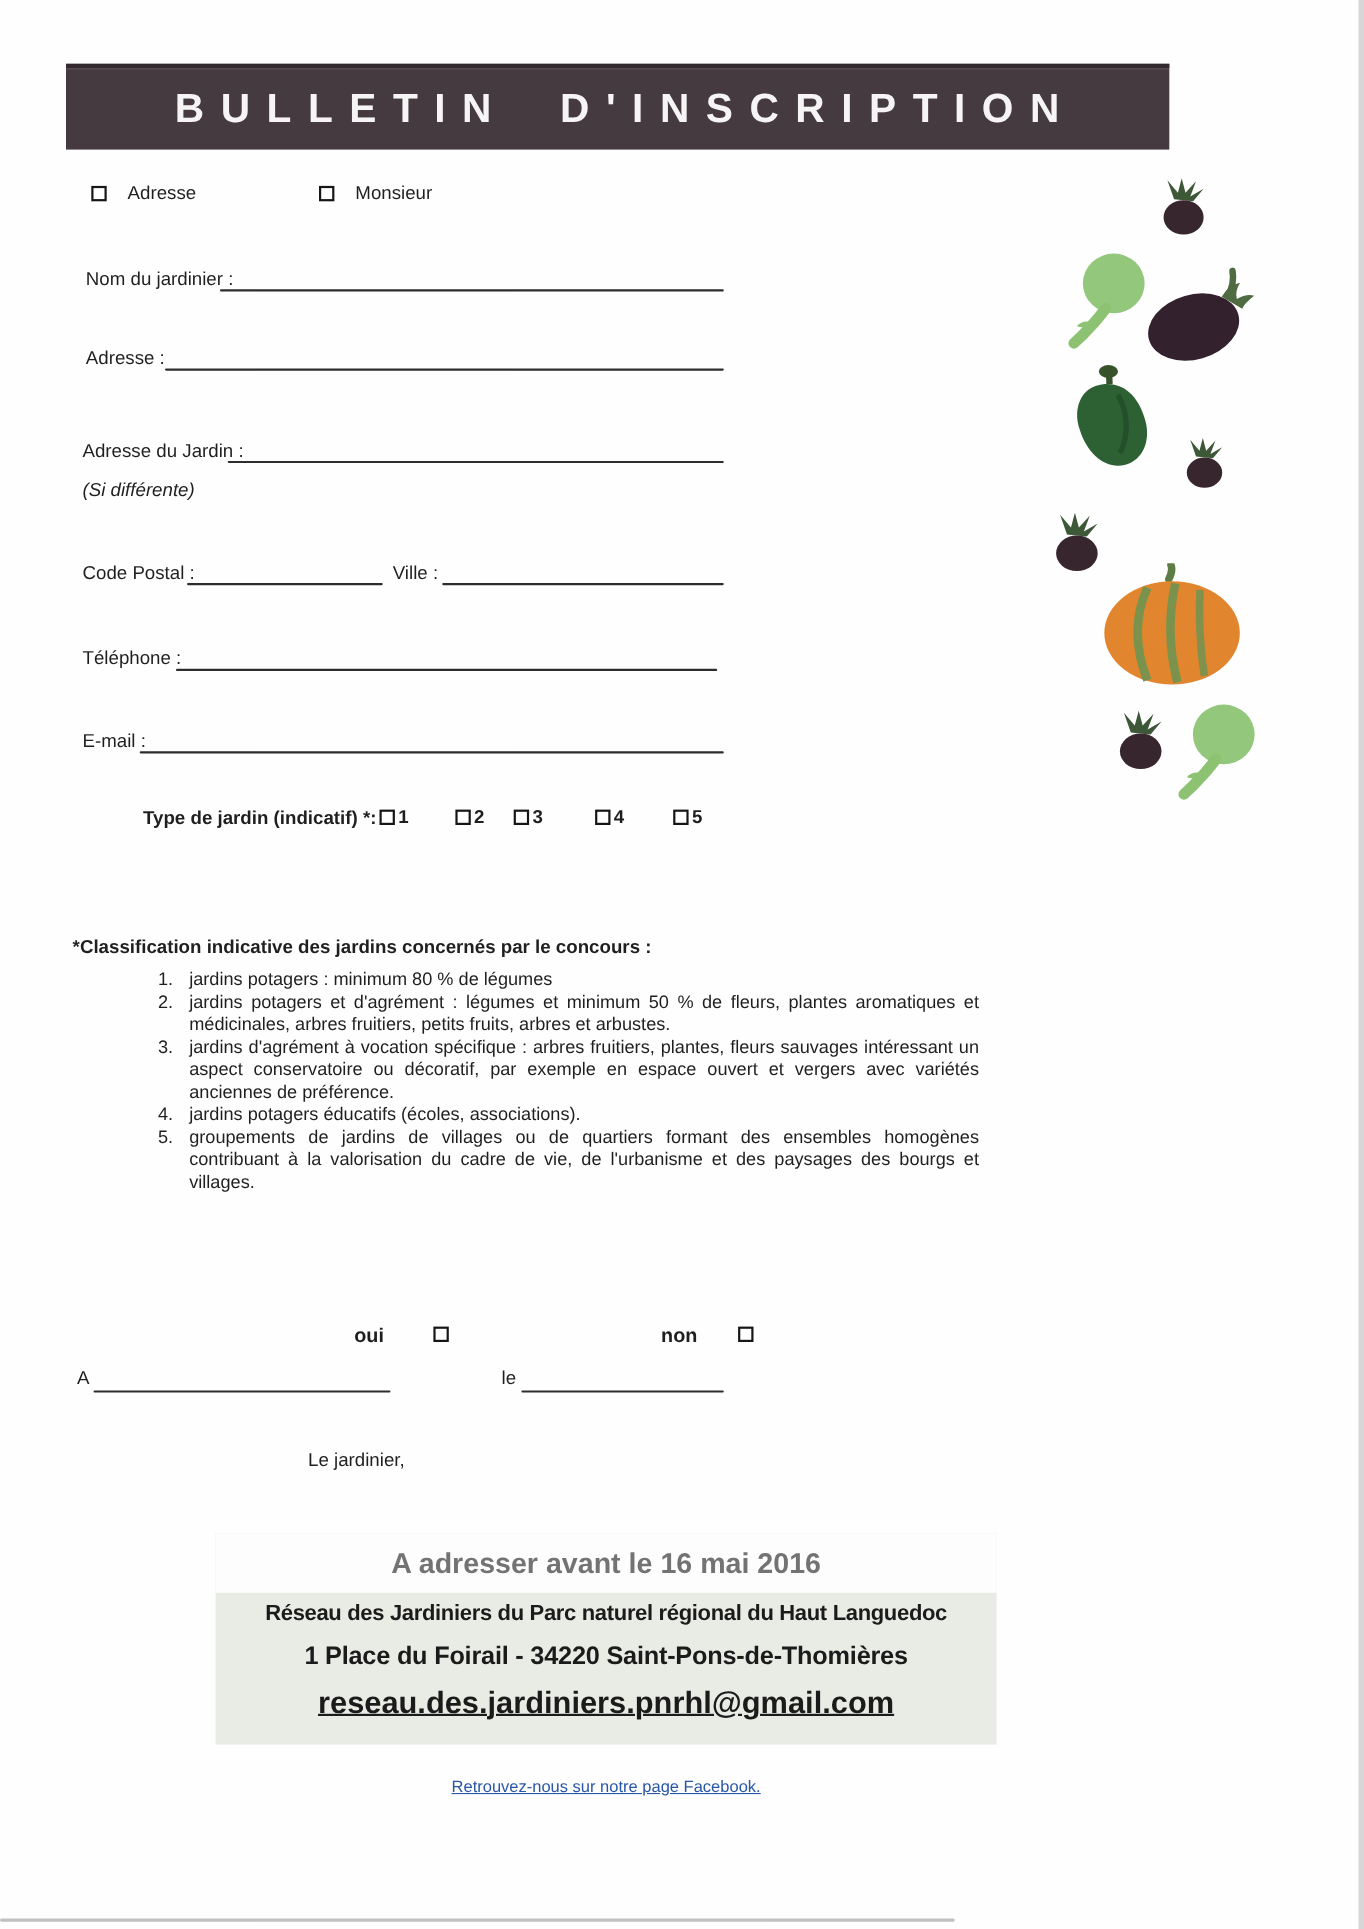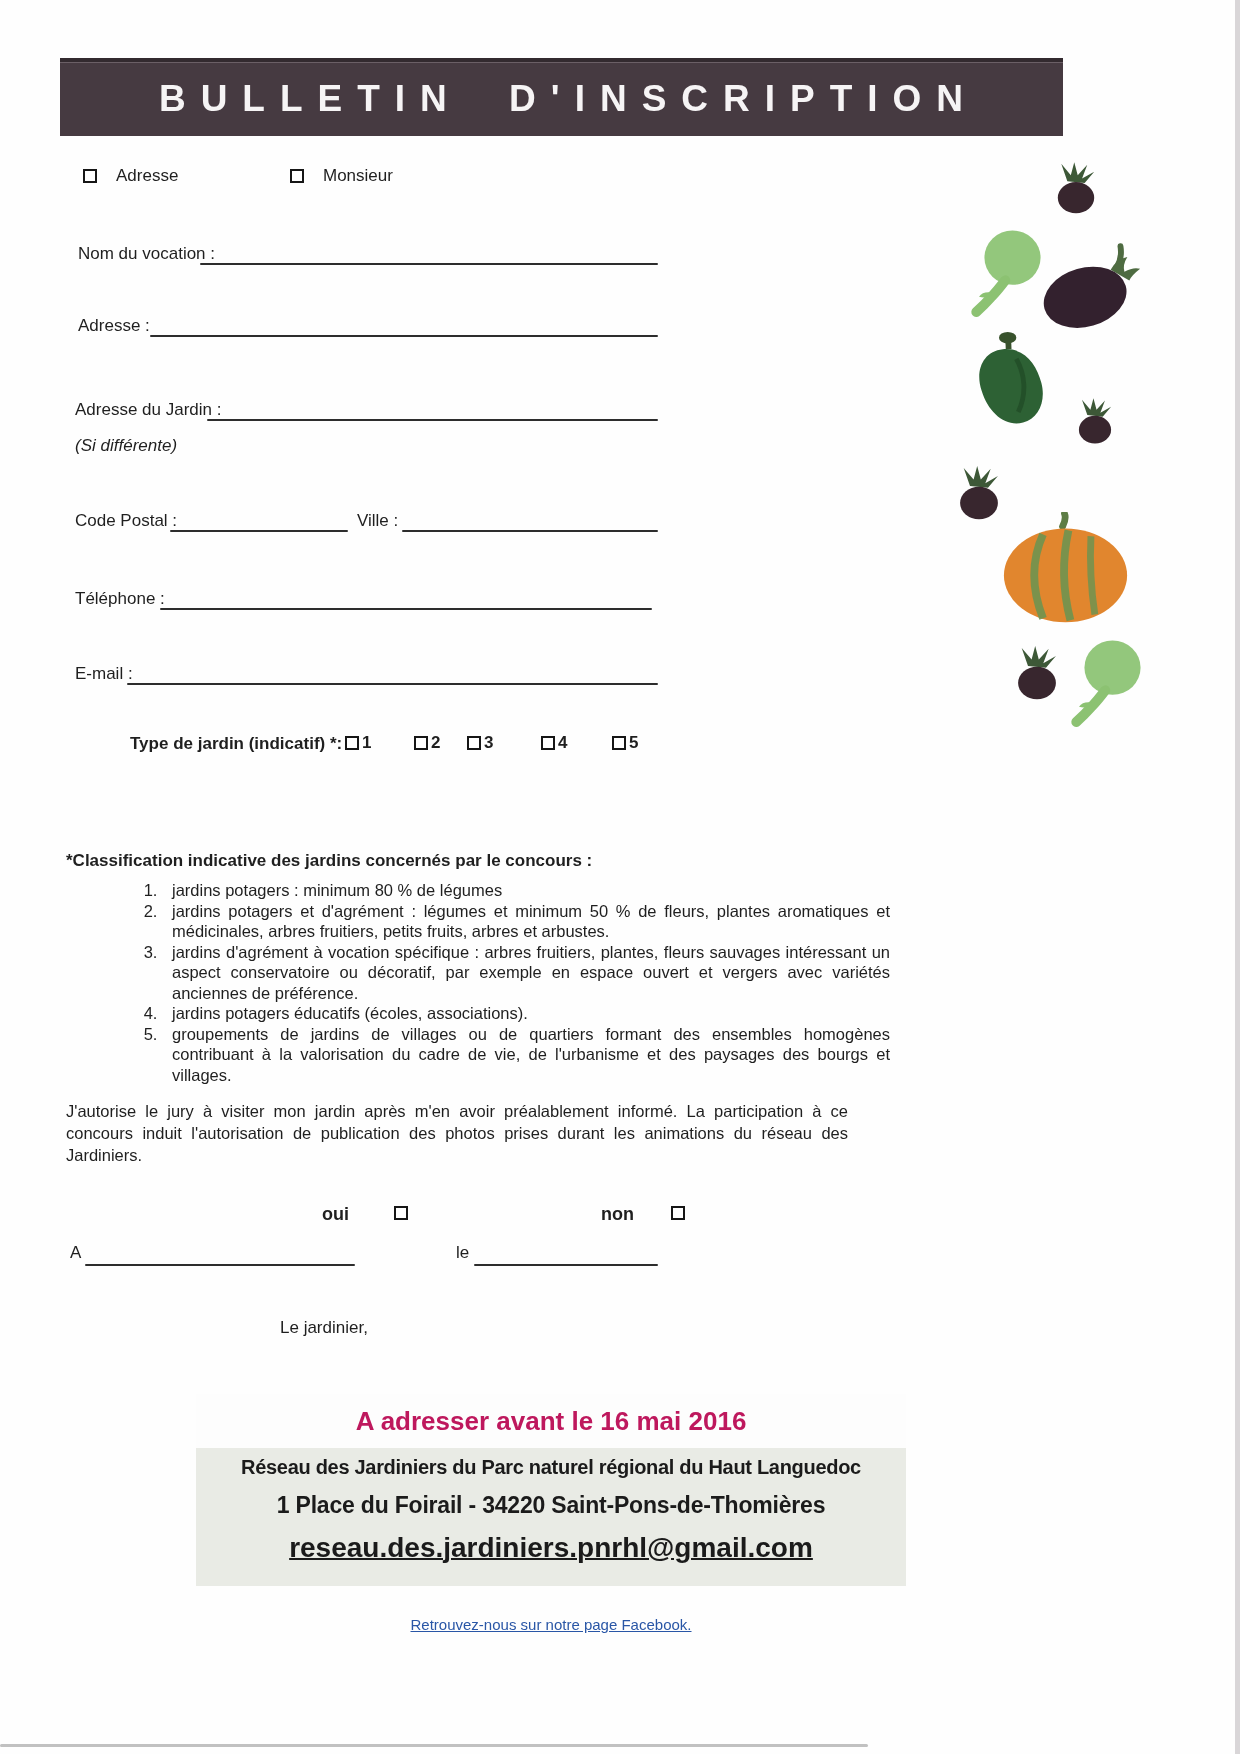--- a/index.html
+++ b/index.html
@@ -38,21 +38,21 @@
   }
   #classification-list li{text-align:justify;margin:0;padding-left:10px;}
   
   #authorization-text{
     left:66px;top:1100px;width:782px;margin:0;font-size:16.5px;line-height:22px;text-align:justify;
   }
   
   #submission-block{left:196px;top:1394px;width:710px;height:192px;background:#e9ebe5;}
   #deadline-strip{position:absolute;left:0;top:0;width:100%;height:54px;background:#fdfdfd;
     display:flex;align-items:center;justify-content:center;}
-  #deadline-strip .t{font-size:26px;font-weight:700;color:#be185d;}
+  #deadline-strip .t{font-size:26px;font-weight:700;color:#737373;}
   .blockline{position:absolute;left:0;width:100%;text-align:center;font-weight:700;color:#1b1b1b;white-space:nowrap;}
   #org-line{top:62px;font-size:20px;letter-spacing:-0.3px;}
   #address-line{top:98px;font-size:23px;letter-spacing:-0.2px;}
   #email-line{top:138px;font-size:28px;text-decoration:underline;text-decoration-thickness:2px;}
   #facebook-link{
     left:196px;top:1616px;width:710px;text-align:center;font-size:15px;color:#2956a6;
     text-decoration:underline;cursor:pointer;
   }
   
   .veg{position:absolute;}
@@ -67,21 +67,21 @@
 
   <div id="header-bar" class="abs">
     <span class="title">BULLETIN D'INSCRIPTION</span>
   </div>
 
   <span class="cb abs" style="left:83px;top:169px;"></span>
   <span class="lbl abs" style="left:116px;top:166px;">Adresse</span>
   <span class="cb abs" style="left:290px;top:169px;"></span>
   <span class="lbl abs" style="left:323px;top:166px;">Monsieur</span>
 
-  <span class="lbl abs" style="left:78px;top:244px;">Nom du vocation :</span>
+  <span class="lbl abs" style="left:78px;top:244px;">Nom du jardinier :</span>
   <div class="fline abs" style="left:200px;top:263px;width:458px;"></div>
 
   <span class="lbl abs" style="left:78px;top:316px;">Adresse :</span>
   <div class="fline abs" style="left:150px;top:335px;width:508px;"></div>
 
   <span class="lbl abs" style="left:75px;top:400px;">Adresse du Jardin :</span>
   <div class="fline abs" style="left:207px;top:419px;width:451px;"></div>
   <span class="lbl abs italic" style="left:75px;top:436px;">(Si différente)</span>
 
   <span class="lbl abs" style="left:75px;top:511px;">Code Postal :</span>
@@ -119,21 +119,20 @@
 
   <span class="lbl abs bold" style="left:66px;top:851px;">*Classification indicative des jardins concernés par le concours :</span>
   <ol id="classification-list" class="abs">
     <li>jardins potagers : minimum 80 % de légumes</li>
     <li>jardins potagers et d'agrément : légumes et minimum 50 % de fleurs, plantes aromatiques et médicinales, arbres fruitiers, petits fruits, arbres et arbustes.</li>
     <li>jardins d'agrément à vocation spécifique : arbres fruitiers, plantes, fleurs sauvages intéressant un aspect conservatoire ou décoratif, par exemple en espace ouvert et vergers avec variétés anciennes de préférence.</li>
     <li>jardins potagers éducatifs (écoles, associations).</li>
     <li>groupements de jardins de villages ou de quartiers formant des ensembles homogènes contribuant à la valorisation du cadre de vie, de l'urbanisme et des paysages des bourgs et villages.</li>
   </ol>
 
-  <p id="authorization-text" class="abs">J'autorise le jury à visiter mon jardin après m'en avoir préalablement informé. La participation à ce concours induit l'autorisation de publication des photos prises durant les animations du réseau des Jardiniers.</p>
 
   <span class="lbl abs bold" style="left:322px;top:1204px;font-size:18px;">oui</span>
   <span class="cb abs" style="left:394px;top:1206px;"></span>
   <span class="lbl abs bold" style="left:601px;top:1204px;font-size:18px;">non</span>
   <span class="cb abs" style="left:671px;top:1206px;"></span>
 
   <span class="lbl abs" style="left:70px;top:1243px;">A</span>
   <div class="fline abs" style="left:85px;top:1264px;width:270px;"></div>
   <span class="lbl abs" style="left:456px;top:1243px;">le</span>
   <div class="fline abs" style="left:474px;top:1264px;width:184px;"></div>

